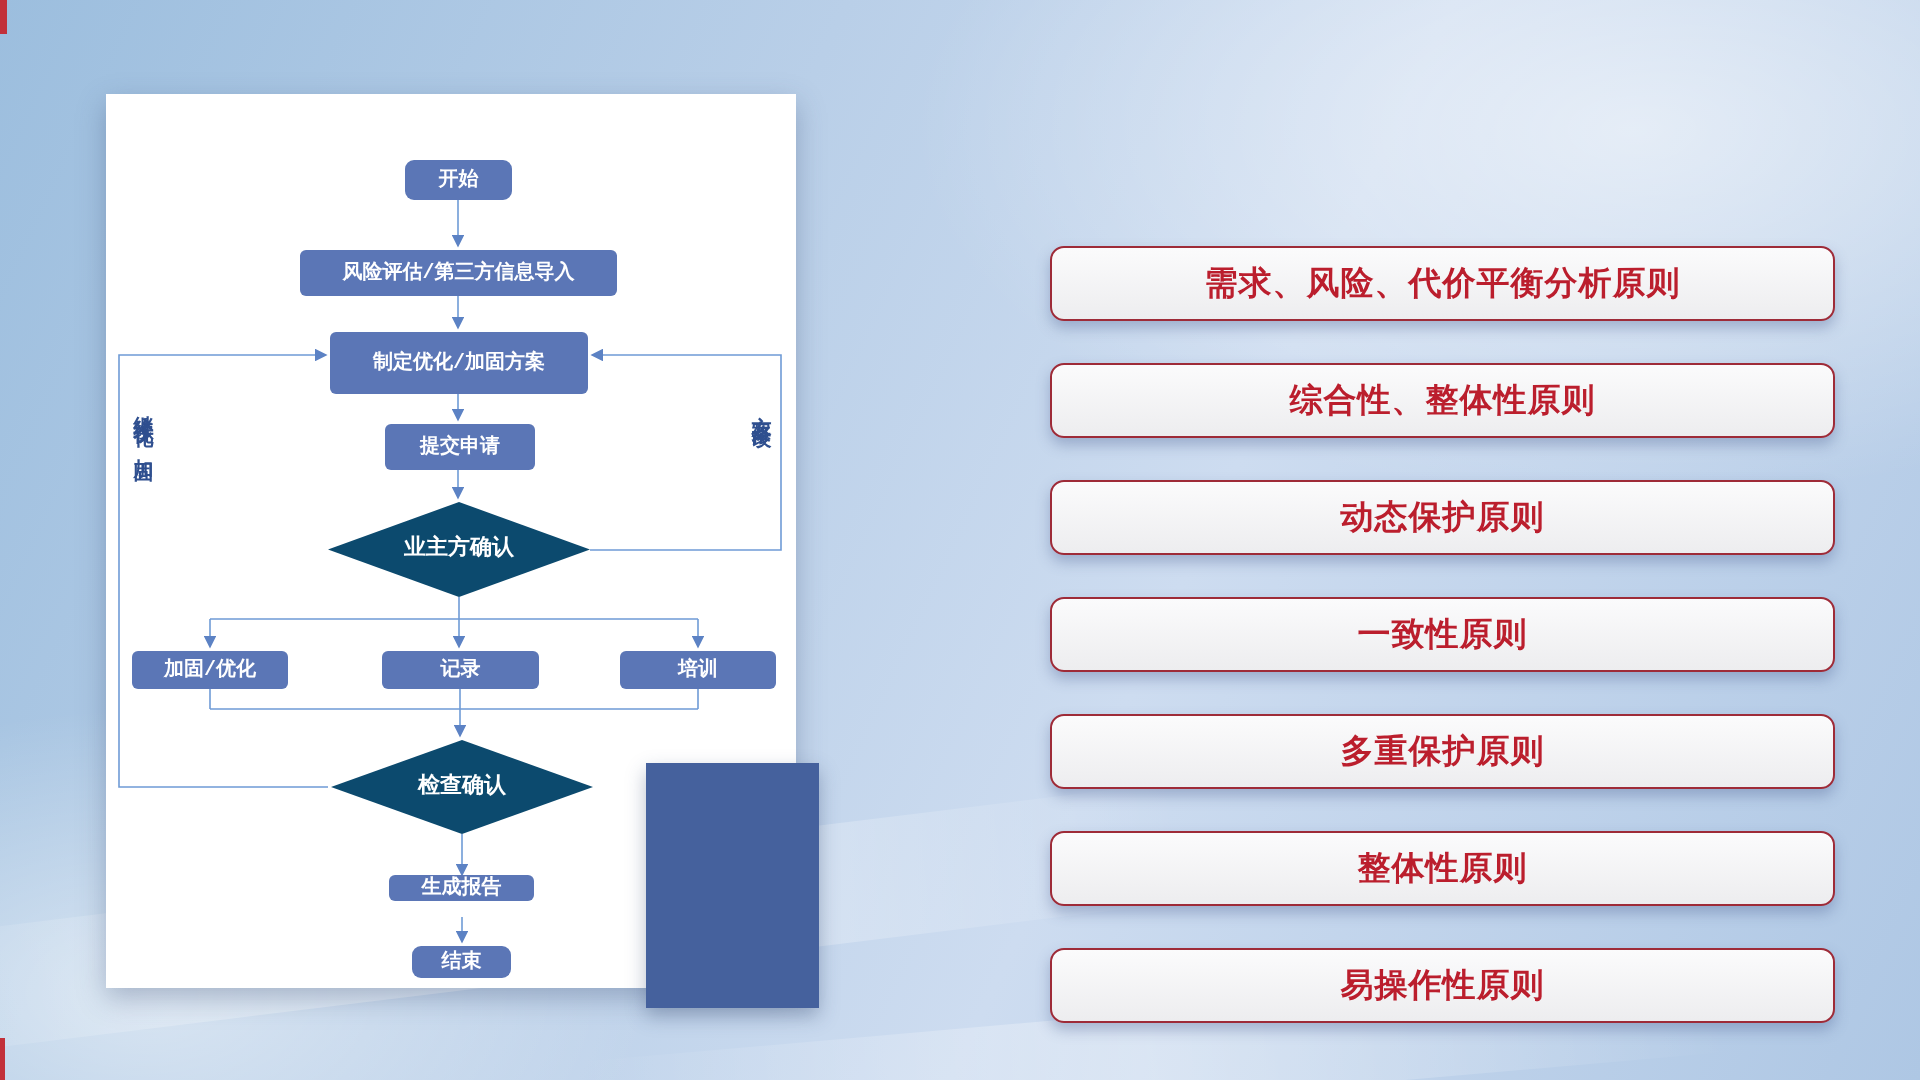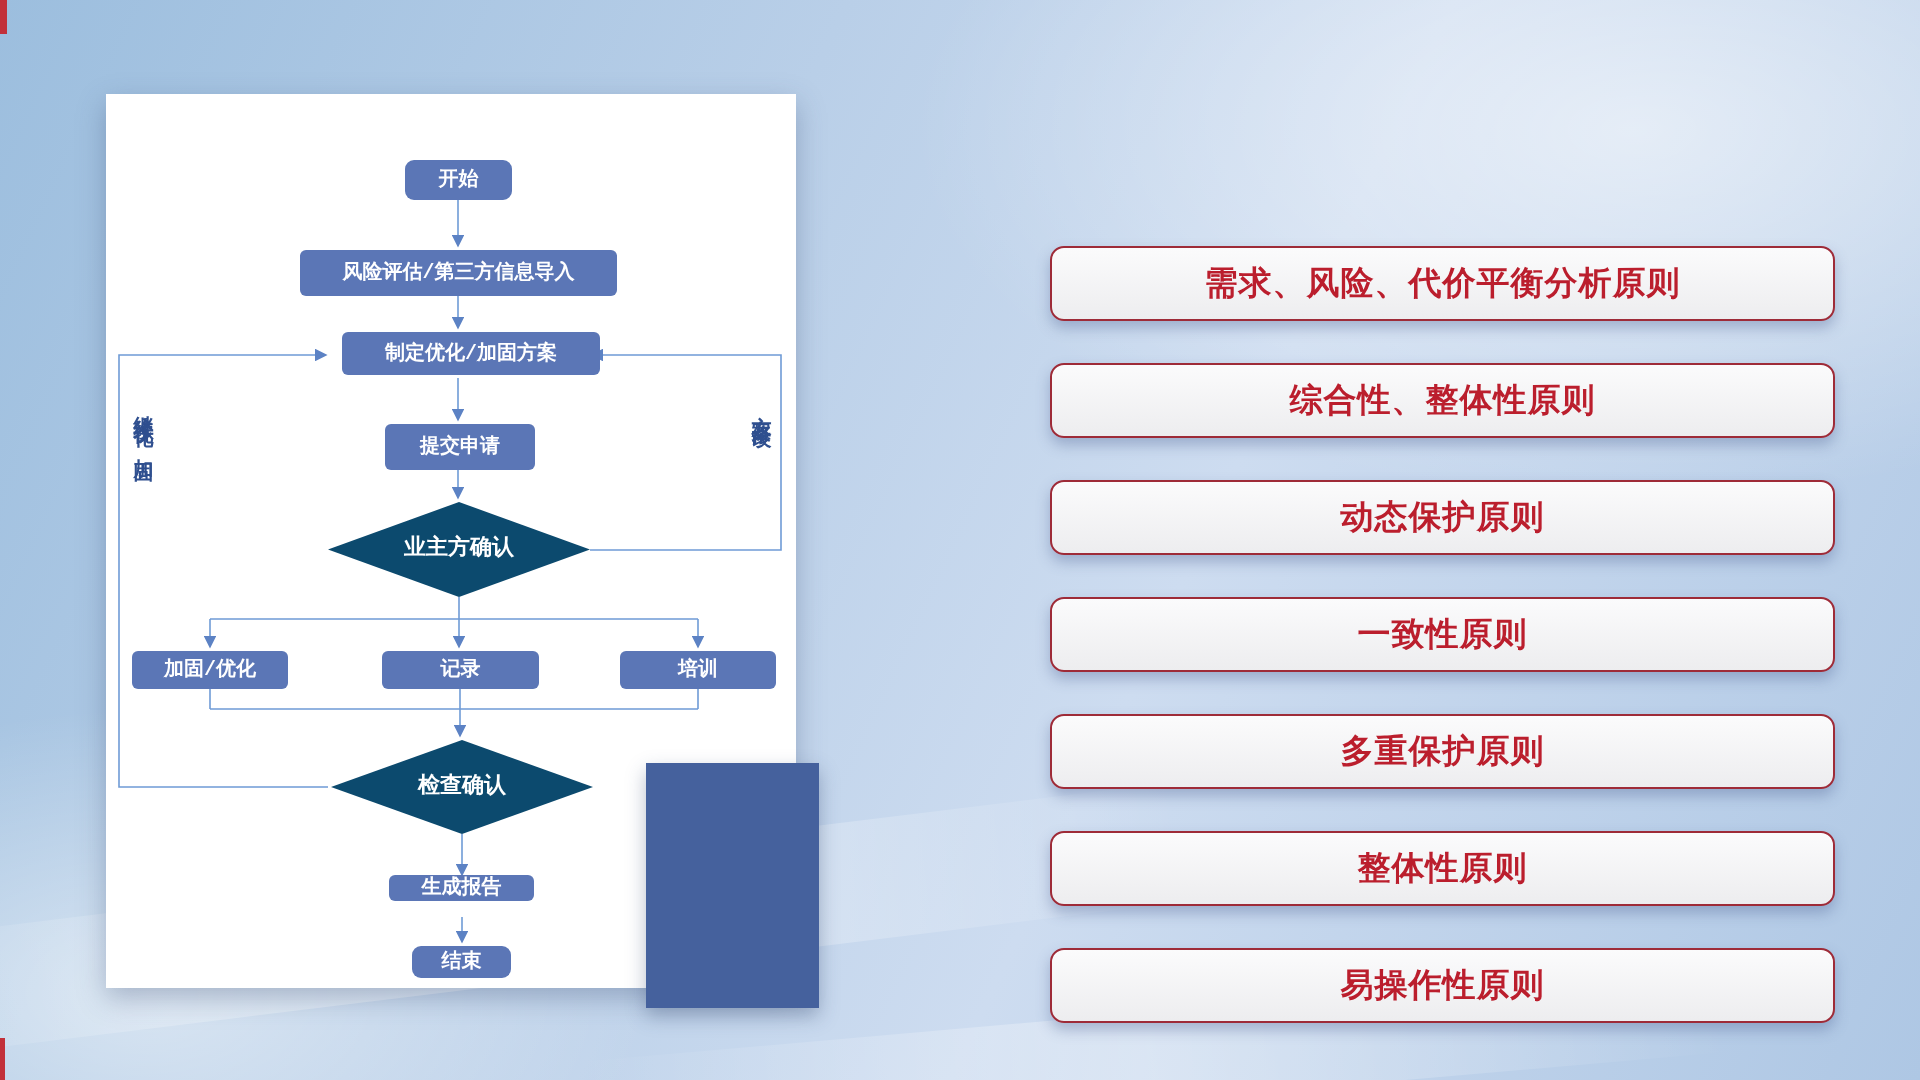--- a/index.html
+++ b/index.html
@@ -95,21 +95,21 @@
         <path d="M356,823 L356,847" marker-end="url(#arrow)"></path>
 
         <path d="M484,456 L675,456 L675,261 L487,261" marker-end="url(#arrow)"></path>
 
         <path d="M222,693 L13,693 L13,261 L219,261" marker-end="url(#arrow)"></path>
       </g>
     </svg>
 
     <div class="node pill" style="left:299px;top:66px;width:107px;height:40px;">开始</div>
     <div class="node" style="left:194px;top:156px;width:317px;height:46px;">风险评估/第三方信息导入</div>
-    <div class="node" style="left:236px;top:238px;width:258px;height:43px;">制定优化/加固方案</div>
+    <div class="node" style="left:224px;top:238px;width:258px;height:62px;">制定优化/加固方案</div>
     <div class="node" style="left:279px;top:330px;width:150px;height:46px;">提交申请</div>
     <div class="node diamond" style="left:222px;top:408px;width:262px;height:95px;">业主方确认</div>
     <div class="node" style="left:26px;top:557px;width:156px;height:38px;">加固/优化</div>
     <div class="node" style="left:276px;top:557px;width:157px;height:38px;">记录</div>
     <div class="node" style="left:514px;top:557px;width:156px;height:38px;">培训</div>
     <div class="node diamond" style="left:225px;top:646px;width:262px;height:94px;">检查确认</div>
     <div class="node" style="left:283px;top:781px;width:145px;height:26px;">生成报告</div>
     <div class="node pill" style="left:306px;top:852px;width:99px;height:32px;">结束</div>
 
     <div class="vlabel" style="left:26px;top:306px;">继续优化/加固</div>

